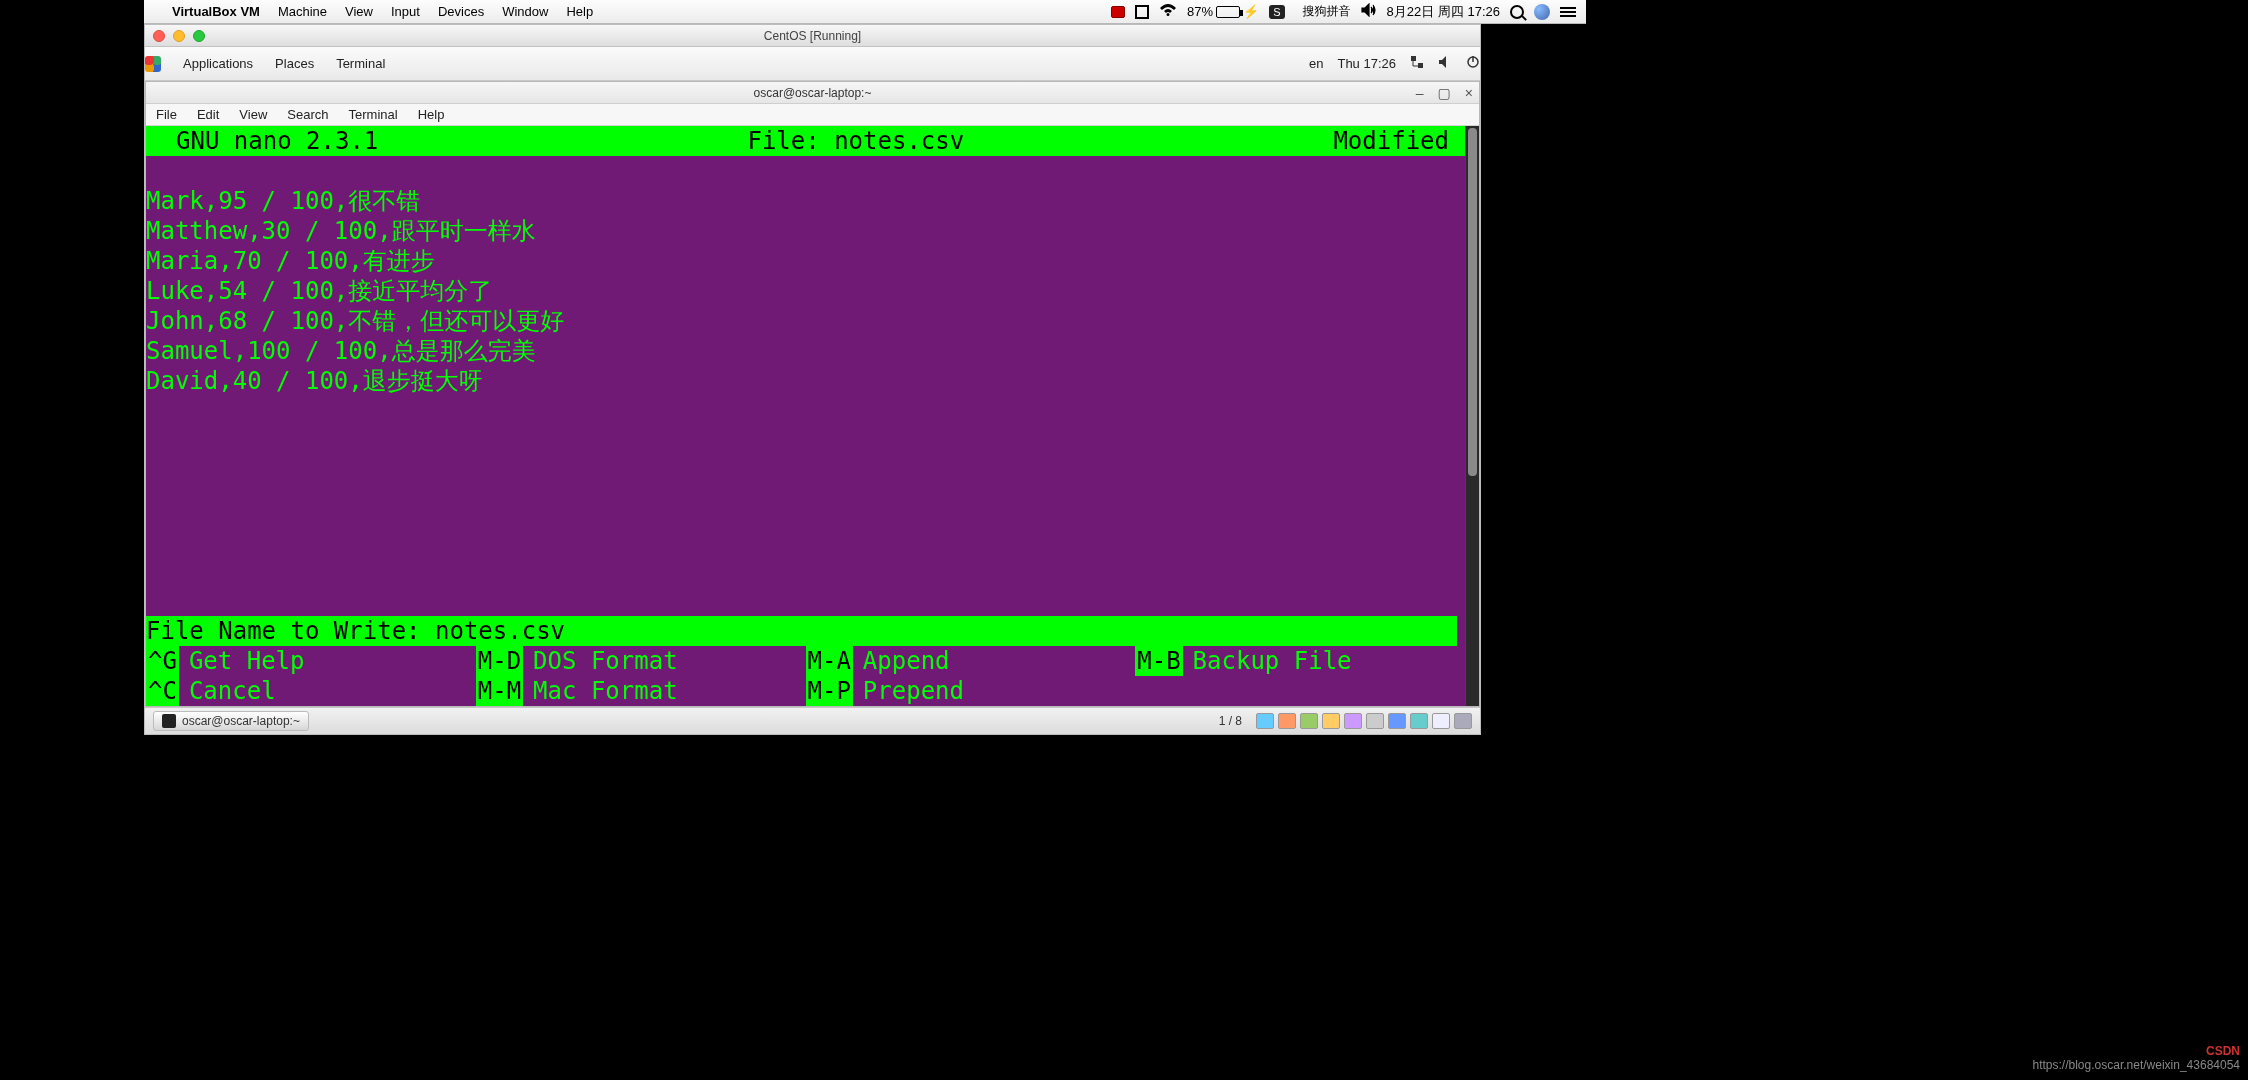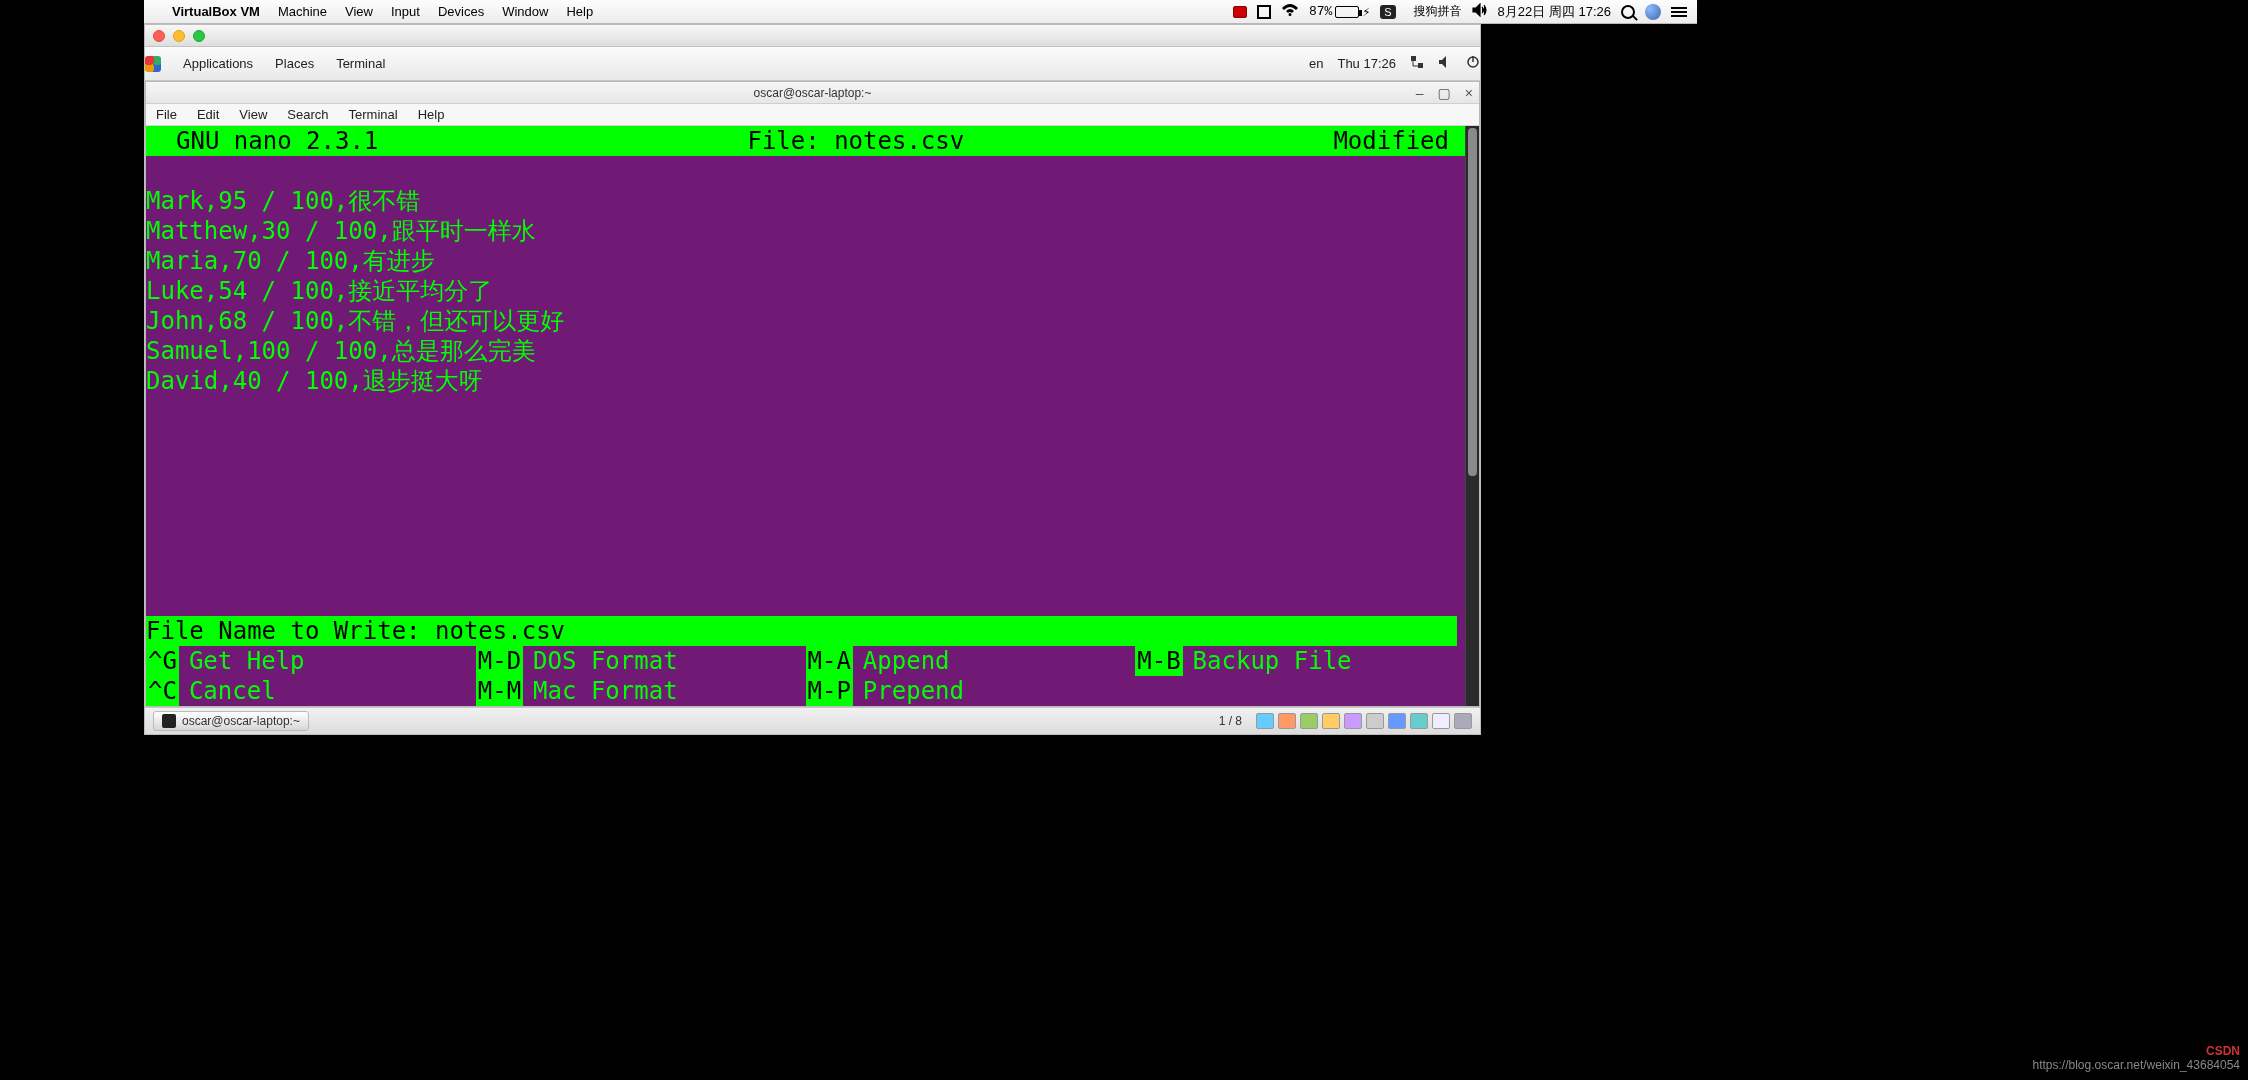--- a/index.html
+++ b/index.html
@@ -9,34 +9,34 @@
     background: #000;
     font-family: -apple-system, "Helvetica Neue", Arial, sans-serif;
     overflow: hidden;
     position: relative;
   }
 
   
   .mac-menubar {
     position: absolute;
     left: 144px; top: 0;
-    width: 1553px; height: 24px;
+    width: 1442px; height: 24px;
     background: linear-gradient(#fdfdfd,#ececec);
     border-bottom: 1px solid #b8b8b8;
     display: flex; align-items: center;
     font-size: 13px;
     color: #000;
     padding: 0 10px;
     gap: 18px;
   }
   .mac-menubar .mac-right { margin-left: auto; display: flex; align-items: center; gap: 10px; }
   .mac-menubar .bold { font-weight: 700; }
   .rec-icon { width:14px; height:12px; background:#c00; border:1px solid #800; border-radius:2px; }
   .square-icon { width:14px; height:14px; border:2px solid #000; }
-  .batt { display:flex; align-items:center; gap:3px;font-family:Liberation Mono, monospace;}
+  .batt { display:flex; align-items:center; gap:3px;}
   .batt-shell { width:24px; height:12px; border:1px solid #000; border-radius:2px; position:relative; }
   .batt-shell::after { content:""; position:absolute; right:-4px; top:3px; width:3px; height:6px; background:#000; }
   .sogou-badge { background:#222; color:#fff; font-size:11px; padding:1px 4px; border-radius:3px; }
   .ime-text { font-size:12px;margin-left:8px; }
   .search-icon { width:14px;height:14px;border:2px solid #000;border-radius:50%;position:relative;}
   .search-icon::after{content:"";position:absolute;width:6px;height:2px;background:#000;transform:rotate(45deg);right:-5px;bottom:-2px;}
   .menu-icon { display:flex; flex-direction:column; gap:2px;}
   .menu-icon span{width:16px;height:2px;background:#000;}
   .sys-dot{width:16px;height:16px;border-radius:50%;background:radial-gradient(circle at 30% 30%,#8bf,#46a);}
 
@@ -238,20 +238,21 @@
   </div>
 </div>
 
 <div class="vm-window">
   <div class="vm-titlebar">
     <div class="traffic">
       <span class="tl-red"></span>
       <span class="tl-yel"></span>
       <span class="tl-grn"></span>
     </div>
+    <div class="centered">CentOS [Running]</div>
   </div>
 
   <div class="gnome-panel">
     <span class="gnome-app-icon"></span>
     <span>Applications</span>
     <span>Places</span>
     <span>Terminal</span>
     <div class="gp-right">
       <span>en</span>
       <span>Thu 17:26</span>

